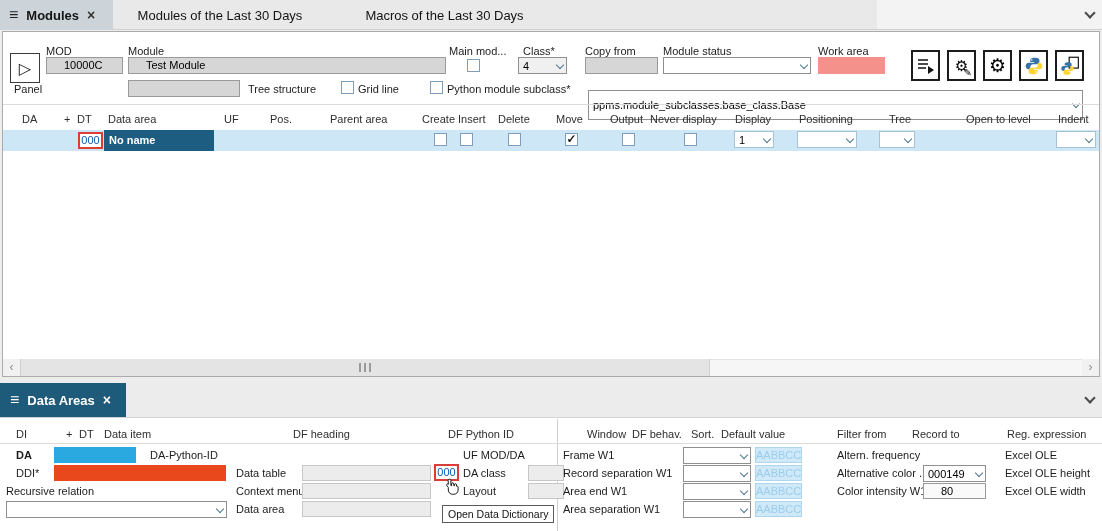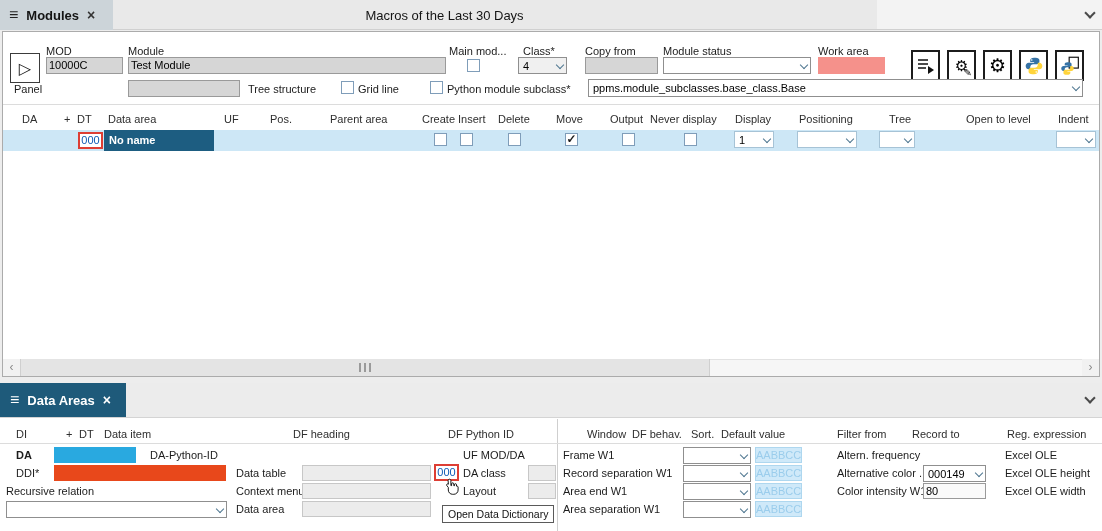--- a/index.html
+++ b/index.html
@@ -1,21 +1,21 @@
 <!DOCTYPE html>
 <html><head>
 <meta charset="utf-8">
 <style>
   * { box-sizing: border-box; margin: 0; padding: 0; }
   html,body { width:1102px; height:531px; }
   body { font-family:"Liberation Sans", sans-serif; background:#ededed; position:relative; overflow:hidden; }
   .abs { position:absolute; }
   .lbl { position:absolute; font-size:11px; color:#1c1c1c; white-space:nowrap; line-height:12px; }
   .hdr { position:absolute; font-size:11px; color:#2e2e2e; white-space:nowrap; }
-  .fld { position:absolute; height:17px; font-size:11px; line-height:15px; padding:0 2px; overflow:hidden; white-space:nowrap; }
+  .fld { position:absolute; height:17px; font-size:11px; line-height:15px; padding:0 17px; overflow:hidden; white-space:nowrap; }
   .f-gray  { background:#d6d6d6; border:1px solid #9a9a9a; }
   .f-light { background:#ececec; border:1px solid #c7c7c7; }
   .f-white { background:#fafafa; border:1px solid #9a9a9a; }
   .dd { position:absolute; background:#fff; border:1px solid #8f8f8f; display:flex; align-items:center; justify-content:space-between; font-size:11px; padding:0 3px 0 4px; height:17px; overflow:hidden; white-space:nowrap; }
   .chev { width:6px; height:6px; border-right:1.5px solid #4e7690; border-bottom:1.5px solid #4e7690; transform:rotate(45deg); margin-bottom:2px; flex:0 0 auto; }
   .chev-dk { width:8px; height:8px; border-right:2px solid #4a4a4a; border-bottom:2px solid #4a4a4a; transform:rotate(45deg); }
   .cb { position:absolute; width:13px; height:13px; background:#fff; border:1px solid #7f9db9; font-size:12px; line-height:11px; text-align:center; color:#1b1b1b; font-weight:bold; }
   
   .tabbar { position:absolute; left:0; top:0; width:1102px; height:30px; background:#e9e9e9; border-bottom:1px solid #d0d0d0; }
   .tab { position:absolute; top:0; height:30px; display:flex; align-items:center; justify-content:center; font-size:13px; color:#141414; }
@@ -50,20 +50,23 @@
 </style>
 </head>
 <body>
 
 <div class="tabbar">
   <div class="tab active" style="left:0;width:113px">
     <span class="burger">≡</span>
     <span>Modules</span>
     <span class="xclose">×</span>
   </div>
+  <div class="tab" style="left:113px;width:214px">
+    <span>Modules of the Last 30 Days</span>
+  </div>
   <div class="tab" style="left:327px;width:235px">
     <span>Macros of the Last 30 Days</span>
   </div>
   <div class="abs" style="left:877px;top:0;width:225px;height:29px;background:#f3f3f3"></div>
   <div class="abs" style="right:8px;top:9px">
       <span class="chev-dk" style="display:block"></span>
     </div>
 </div>
 
 <div class="panel"></div>
@@ -130,21 +133,21 @@
   </svg>
 </div>
 
 <span class="lbl" style="left:14px;top:83px">Panel</span>
 <div class="fld f-gray" style="left:128px;top:80px;width:112px"></div>
 <span class="lbl" style="left:248px;top:83px">Tree structure</span>
 <div class="cb" style="left:341px;top:81px"></div>
 <span class="lbl" style="left:358px;top:83px">Grid line</span>
 <div class="cb" style="left:430px;top:81px"></div>
 <span class="lbl" style="left:447px;top:83px">Python module subclass*</span>
-<div class="dd" style="left:588px;top:79px;width:495px;height:18px">
+<div class="dd" style="left:588px;top:90px;width:495px;height:30px">
   <span>ppms.module_subclasses.base_class.Base</span>
     <span class="chev"></span>
 </div>
 
 <div class="hline" style="left:3px;top:104px;width:1096px"></div>
 
 <span class="hdr" style="left:22px;top:113px">DA</span>
 <span class="hdr" style="left:64px;top:113px">+</span>
 <span class="hdr" style="left:77px;top:113px">DT</span>
 <span class="hdr" style="left:108px;top:113px">Data area</span>

